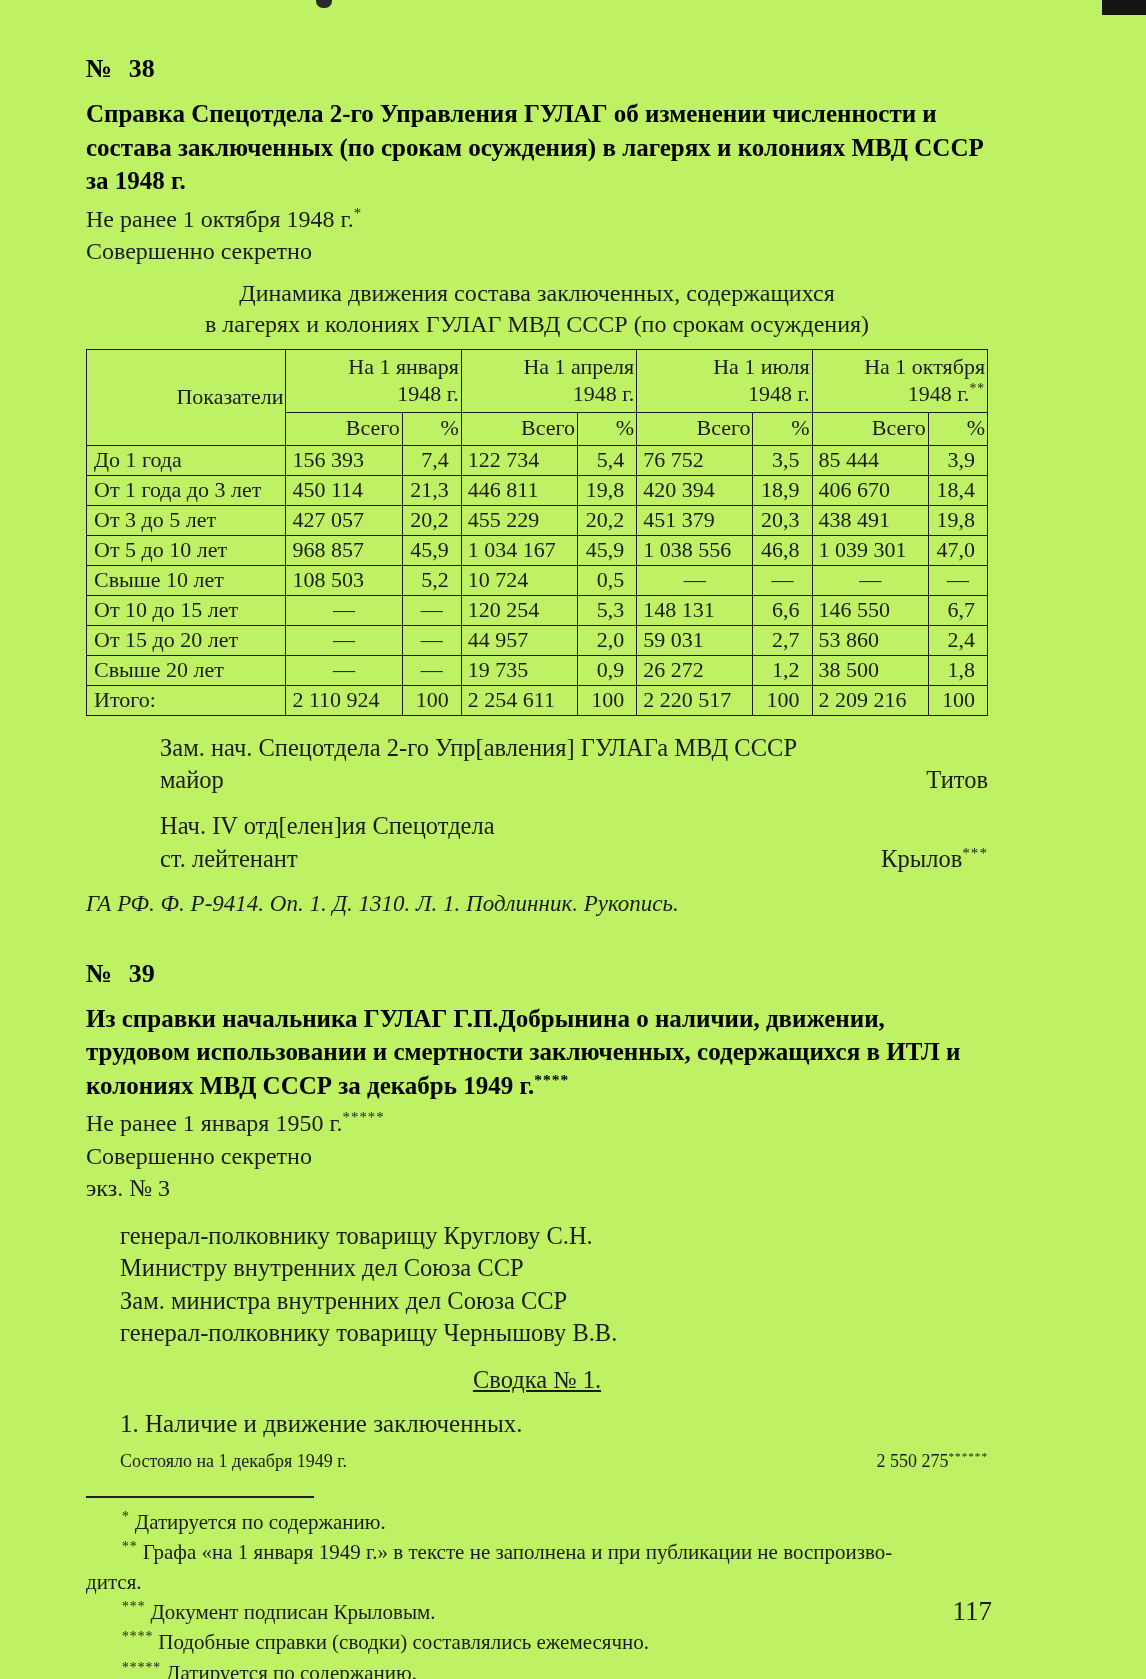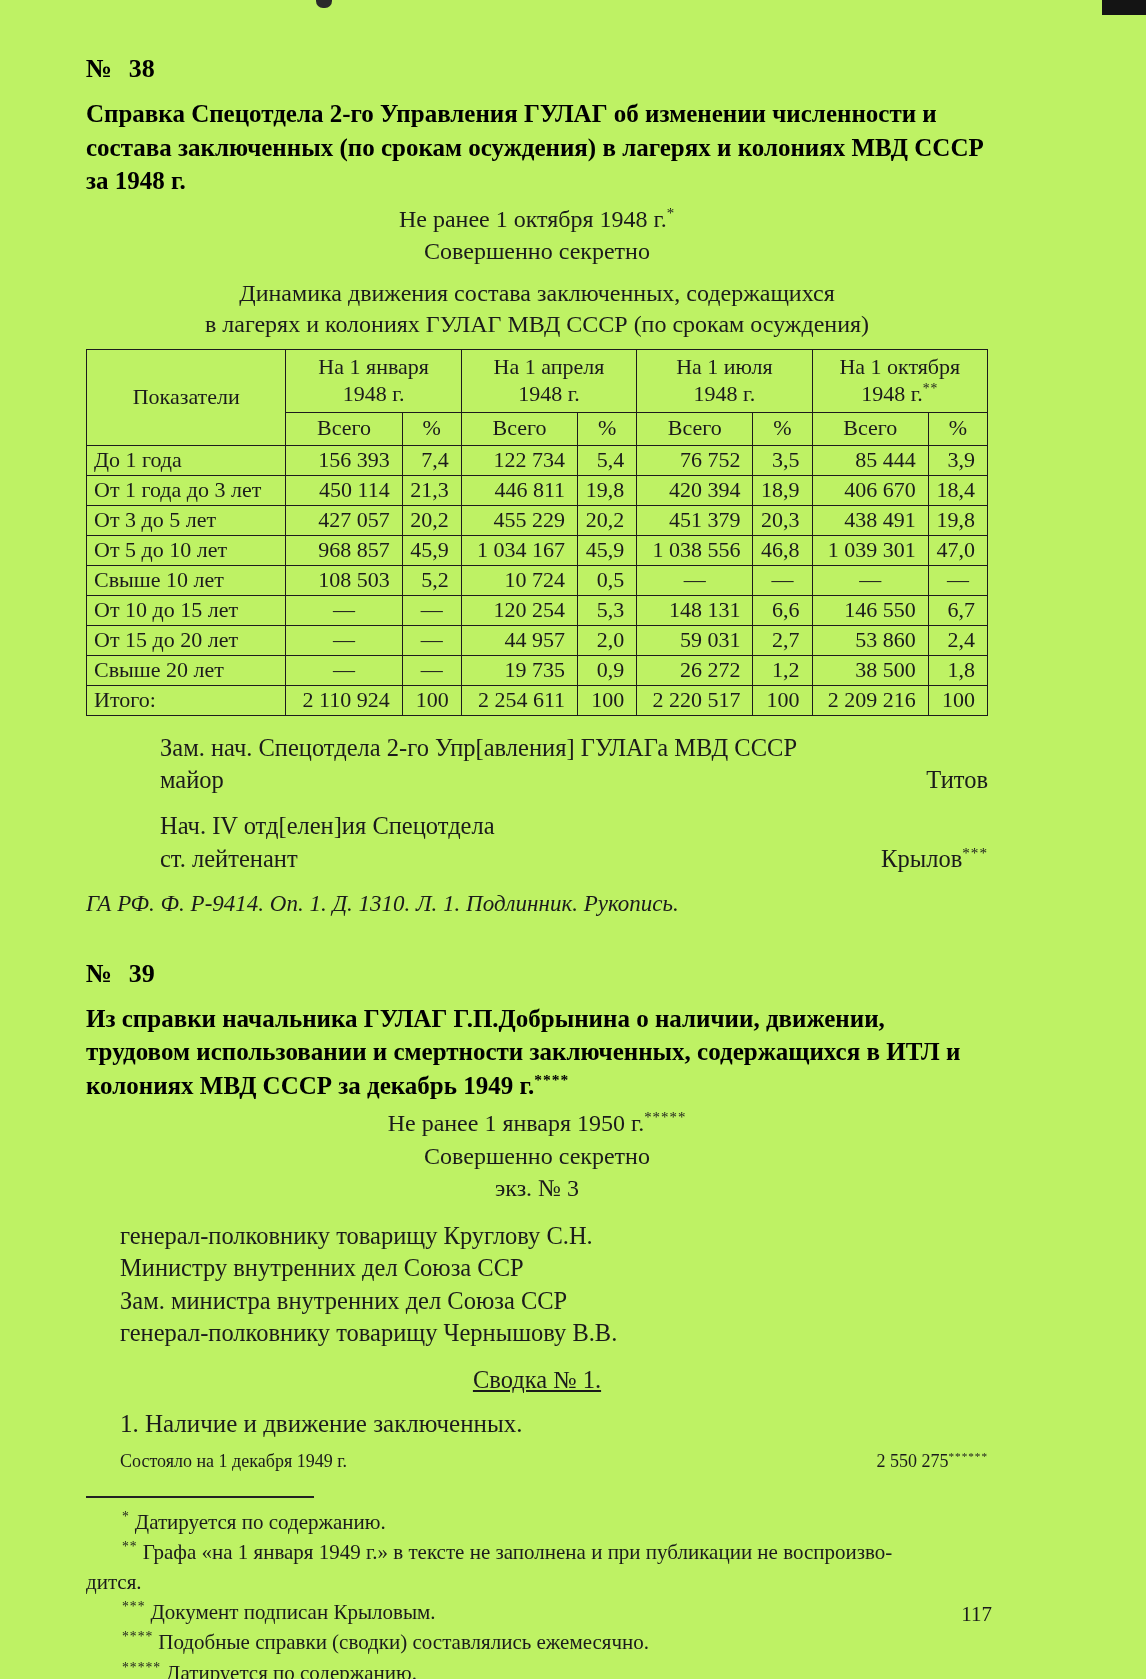--- a/index.html
+++ b/index.html
@@ -7,32 +7,32 @@
   body { background:#e9e9e5; font-family:"Liberation Serif","DejaVu Serif",serif; }
   .page{
     position:relative; width:1146px; height:1679px;
     background:#bef264; color:#1b1b1b;
     padding:54px 158px 0 86px; overflow:hidden;
   }
   sup.fn{ font-size:0.62em; vertical-align:super; line-height:0; letter-spacing:1px; }
 
   .doc-number{ font-size:26px; font-weight:700; word-spacing:10px; margin-bottom:13px; color:#000; }
   .doc-title{ font-size:25px; font-weight:700; line-height:1.34; color:#000; margin-bottom:5px; }
-  .right-block{ text-align:center; font-size:24px; line-height:1.34; }
+  .right-block{ text-align:left; font-size:24px; line-height:1.34; }
 
   .caption{ text-align:center; font-size:24px; line-height:1.3; margin:11px 0 9px; }
 
   table{ width:100%; border-collapse:collapse; font-size:22px; }
   th,td{ border:1px solid #1c1c1c; font-weight:400; }
   .col-label{ width:199px; } .col-num{ width:116px; } .col-pct{ width:59px; }
-  thead th{ text-align:center; line-height:1.22; padding:4px 2px; }
+  thead th{ text-align:right; line-height:1.22; padding:4px 2px; }
   .th-sub{ padding:2px 2px 3px; }
   tbody td{ height:30px; padding:1px 6px; }
   .c-rowlabel{ text-align:left; padding-left:7px; }
-  .c-num{ text-align:right; padding-right:12px; }
+  .c-num{ padding-right:12px; }
   .c-pct{ text-align:right; padding-right:12px; }
   .c-dash{ text-align:center; padding-right:6px; }
 
   .signatures{ margin-top:16px; }
   .sig-block{ margin:0 0 14px 74px; font-size:24.5px; line-height:1.32; }
   .sig-row{ display:flex; justify-content:space-between; }
 
   .archive-ref{ font-style:italic; font-size:23px; margin-top:16px; }
 
   .doc39{ margin-top:42px; }
@@ -40,21 +40,21 @@
   .svodka{ text-align:center; font-size:24.5px; margin:17px 0 14px;text-decoration:underline; }
   .item-line{ margin-left:34px; font-size:25px; line-height:1.3; }
   .present-row{ display:flex; justify-content:space-between; margin:10px 0 0 34px; font-size:18px; }
 
   .footnotes{ margin-top:24px; }
   .fn-rule{ width:228px; border-top:2px solid #222; margin-bottom:9px; }
   .footnote{ font-size:21px; line-height:1.4; }
   .fn-first{ text-indent:36px; }
   .fn-marker{ font-size:0.65em; vertical-align:super; letter-spacing:1px; margin-right:5px; }
 
-  .page-number{ position:absolute; right:154px; bottom:52px; font-size:21px; }
+  .page-number{ position:absolute; right:154px; bottom:52px; font-size:27px; }
 
   .artifact-corner{ position:absolute; top:0; right:0; width:44px; height:15px; background:#141414; }
   .artifact-top{ position:absolute; top:0; left:316px; width:16px; height:8px; background:#2a2a2a; border-radius:0 0 7px 7px; }
 </style>
 </head>
 <body>
 
 <div class="page">
 
   <div class="artifact-corner"></div>

